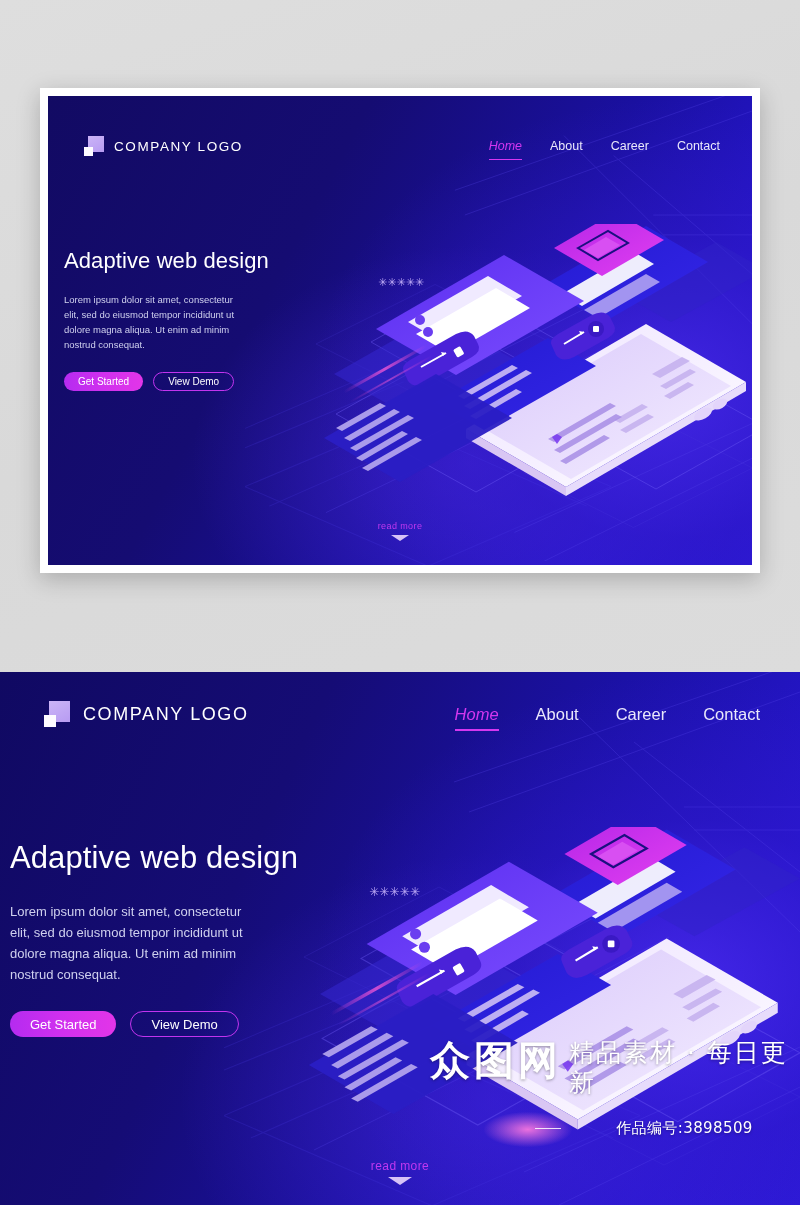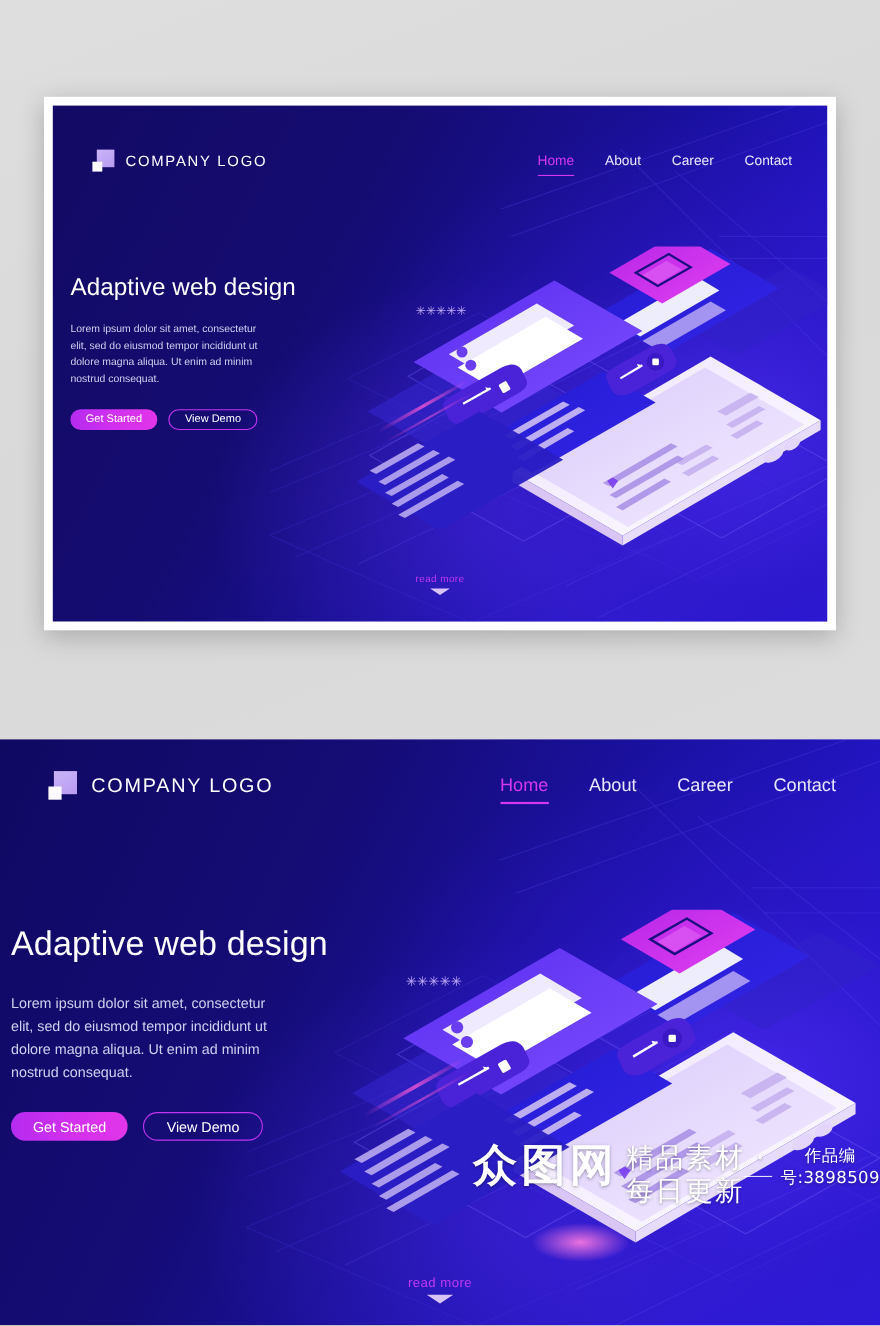--- a/index.html
+++ b/index.html
@@ -71,21 +71,21 @@
     position: absolute; left: 0; bottom: 0;
     background: #fdfbff;
   }
   .brand-name { color: #ffffff; letter-spacing: 1.6px; font-weight: 500; white-space: nowrap; }
 
   .nav-links { display: flex; align-items: center; }
   .nav-link {
     color: #e9e7fb; text-decoration: none; position: relative;
     white-space: nowrap; font-weight: 400;
   }
-  .nav-link.active { color: #d437f0; }
+  .nav-link.active { color: #d437f0; font-style: italic; }
   .nav-link.active::after {
     content: ""; position: absolute; left: 0; right: 0; bottom: -7px;
     height: 1.5px; background: #d437f0;
   }
 
   
   .hero-copy { position: absolute; z-index: 6; }
   .hero-title { color: #ffffff; font-weight: 400; letter-spacing: .1px; }
   .hero-sub { color: #cfd0ee; }
   .hero-sub p { margin: 0; }
@@ -133,29 +133,29 @@
     display: flex; align-items: flex-start; gap: 10px;
     color: #ffffff;
     text-shadow: 0 1px 3px rgba(0,0,0,.35);
   }
   .wm-logo { display: flex; gap: 3px; align-items: center; }
   .wm-glyph {
     font-family: "DejaVu Sans", sans-serif;
     font-size: 40px; line-height: 44px; font-weight: 700;
     color: #ffffff; letter-spacing: 1px;
   }
-  .wm-right { display: flex; }
+  .wm-right { display: flex; flex-direction: column; }
   .wm-tagline {
     font-family: "DejaVu Sans", sans-serif;
     font-size: 25px; line-height: 30px; letter-spacing: 2px; font-weight: 400;
   }
   .wm-code {
     font-family: "DejaVu Sans", sans-serif;
     font-size: 15px; line-height: 20px; letter-spacing: .4px;
-    text-align: center; margin-top: 2px;
+    text-align: center; margin-top: 20px;
   }
   .wm-rule { position: relative; }
   .wm-rule::before, .wm-rule::after {
     content: ""; position: absolute; top: 50%; width: 26px; height: 1px;
     background: rgba(255,255,255,.85);
   }
   .wm-rule::before { left: -34px; }
   .wm-rule::after  { right: -34px; }
 </style>
 </head>

